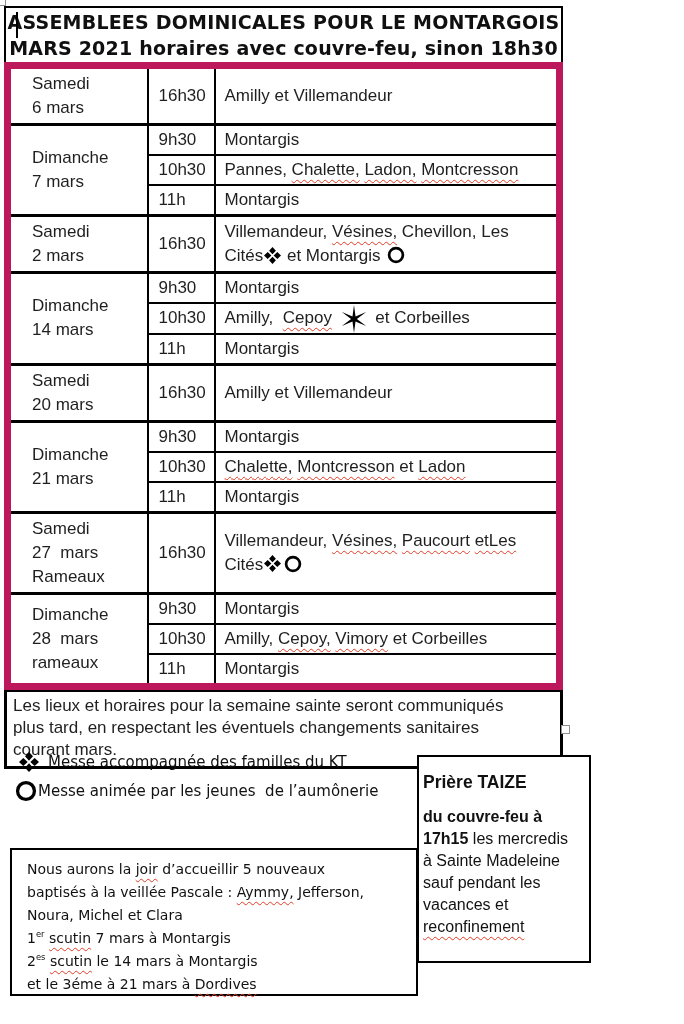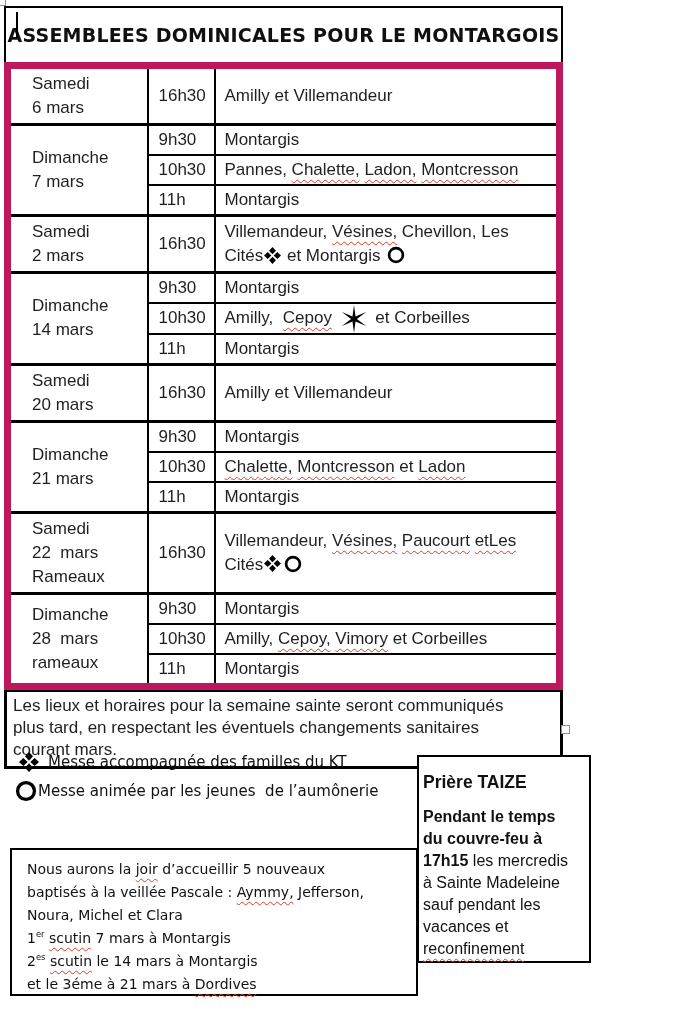--- a/index.html
+++ b/index.html
@@ -79,20 +79,21 @@
 </head>
 <body>
 
 <div class="canvas">
 
   <div class="corner-handle"></div>
 
   <div class="doc-block">
     <div class="title-box">
       <div class="title-line">ASSEMBLEES DOMINICALES POUR LE MONTARGOIS</div>
+      <div class="title-line">MARS 2021 horaires avec couvre-feu, sinon 18h30</div>
     </div>
     <table class="sched">
       <colgroup>
         <col style="width:140px">
           <col style="width:67px">
           <col>
       </colgroup>
       <tbody id="schedule-body">
           <tr class="group-first">
             <td class="day-cell" rowspan="1">
@@ -196,21 +197,21 @@
           </tr>
           <tr>
             <td class="time-cell">11h</td>
             <td class="content-cell">
               <div class="cell-line"><span>Montargis</span></div>
             </td>
           </tr>
           <tr class="group-first">
             <td class="day-cell" rowspan="1">
               <div class="day-line">Samedi</div>
-              <div class="day-line">22  mars</div>
+              <div class="day-line">27  mars</div>
               <div class="day-line">Rameaux</div>
             </td>
             <td class="time-cell">16h30</td>
             <td class="content-cell">
               <div class="cell-line"><span>Villemandeur, </span><span class="sq">Vésines,</span><span> </span><span class="sq">Paucourt</span><span> </span><span class="sq">etLes</span></div>
               <div class="cell-line"><span>Cités</span><svg class="sym sym-diamond" viewBox="0 0 24 24" aria-hidden="true">
       <path fill="#000" d="M12 0 L16.8 5.2 L12 10.4 L7.2 5.2 Z
                            M0 12 L5.2 7.2 L10.4 12 L5.2 16.8 Z
                            M13.6 12 L18.8 7.2 L24 12 L18.8 16.8 Z
                            M12 13.6 L16.8 18.8 L12 24 L7.2 18.8 Z"></path>
@@ -277,21 +278,20 @@
       <div class="bapt-line"><span>baptisés à la veillée Pascale : </span><span class="sq">Aymmy,</span><span> Jefferson,</span></div>
       <div class="bapt-line"><span>Noura, Michel et Clara</span></div>
       <div class="bapt-line"><span>1</span><span class="sup">er</span><span> </span><span class="sq">scutin</span><span> 7 mars à Montargis</span></div>
       <div class="bapt-line"><span>2</span><span class="sup">es</span><span> </span><span class="sq">scutin</span><span> le 14 mars à Montargis</span></div>
       <div class="bapt-line"><span>et le 3éme à 21 mars à </span><span class="sq">Dordives</span></div>
     </div>
 
   <div class="taize-box">
     <div class="taize-title">Prière TAIZE</div>
     <div id="taize-lines">
-        <div class="taize-line"><span class="b">Pendant le temps</span></div>
         <div class="taize-line"><span class="b">du couvre-feu à</span></div>
         <div class="taize-line"><span class="b">17h15</span><span> les mercredis</span></div>
         <div class="taize-line"><span>à Sainte Madeleine</span></div>
         <div class="taize-line"><span>sauf pendant les</span></div>
         <div class="taize-line"><span>vacances et</span></div>
         <div class="taize-line"><span class="sq">reconfinement</span></div>
       </div>
   </div>
 
 </div>

